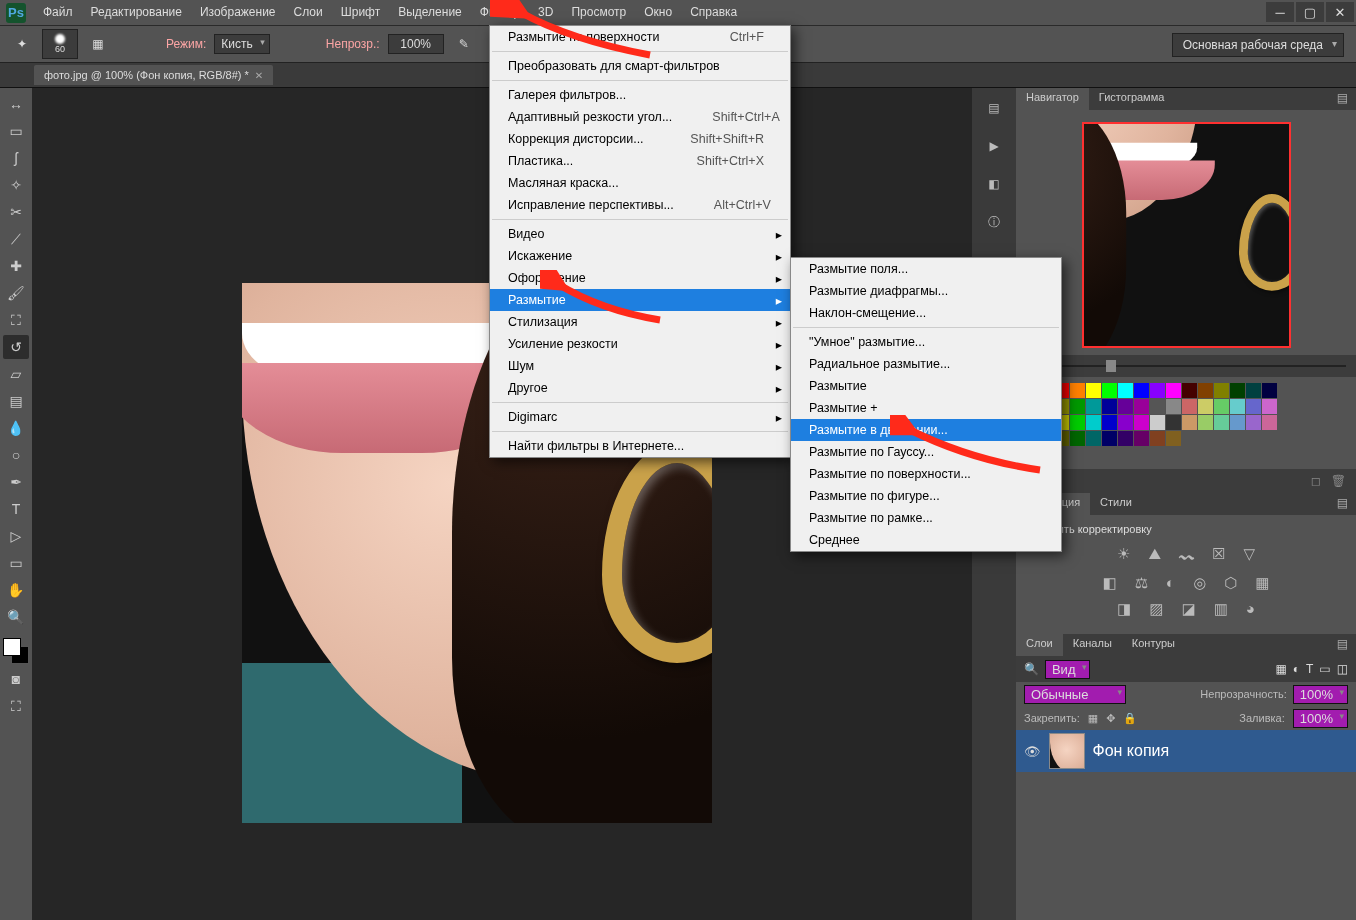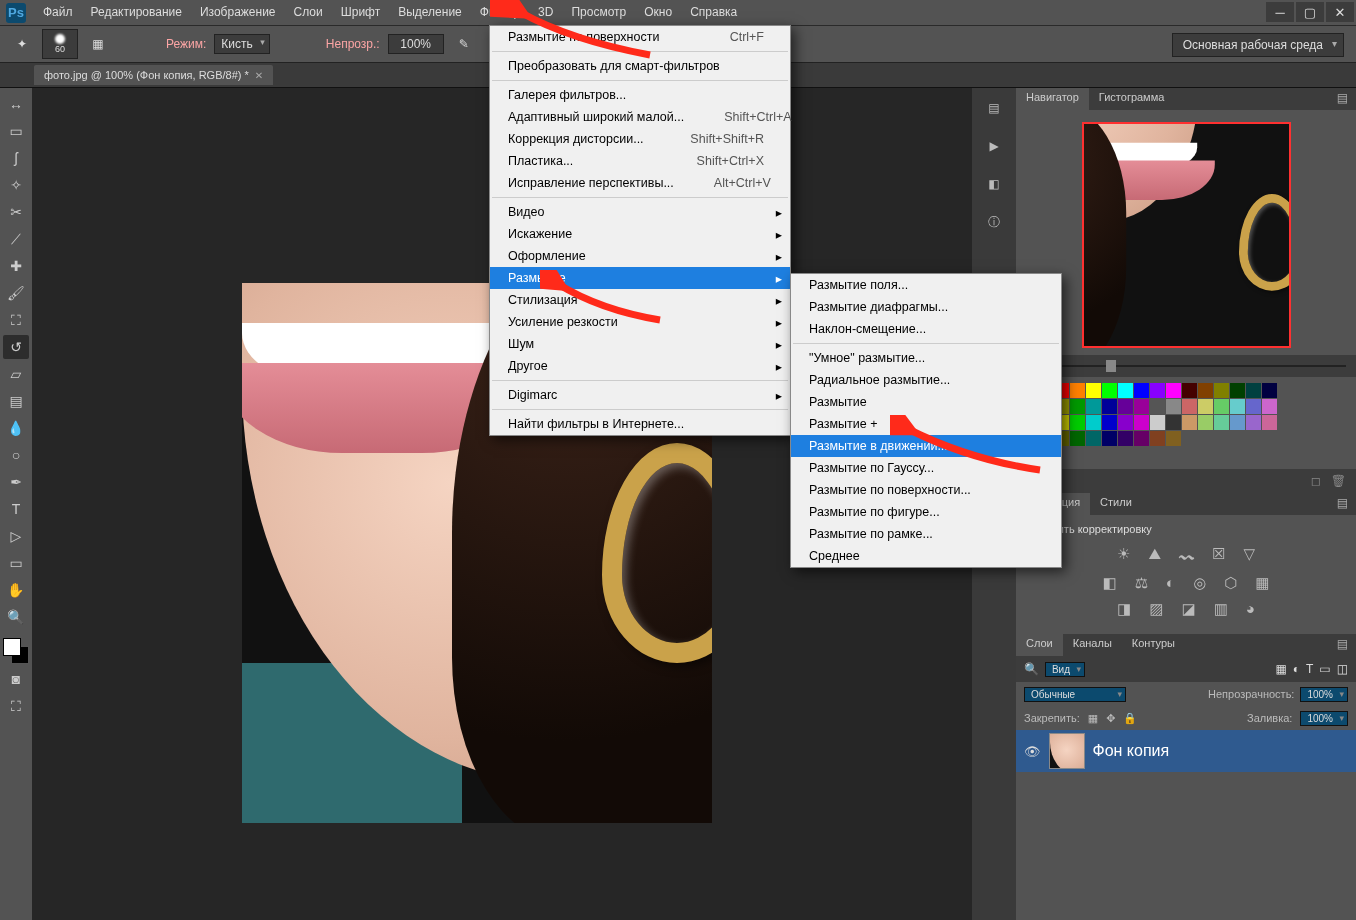--- a/index.html
+++ b/index.html
@@ -1,17 +1,17 @@
 <!DOCTYPE html>
 <html><head>
 <meta charset="utf-8">
 <style>
 html,body{margin:0;padding:0;width:1356px;height:920px;background:#0c0c0c;font-family:"Segoe UI",Tahoma,Arial,sans-serif;font-size:12px;color:#ddd;overflow:hidden;}
 .topbar{height:25px;background:#535353;display:flex;align-items:center;padding:0 6px;position:relative;}
-.ps-logo{width:20px;height:20px;background:#0c4a6e;color:#4fa8e0;font-weight:bold;font-size:13px;display:flex;align-items:center;justify-content:center;border-radius:3px;margin-right:8px;}
+.ps-logo{width:20px;height:20px;background:#14532d;color:#4fa8e0;font-weight:bold;font-size:13px;display:flex;align-items:center;justify-content:center;border-radius:3px;margin-right:8px;}
 .menu-item{padding:0 9px;height:25px;line-height:25px;color:#ddd;cursor:default;}
 .win-controls{position:absolute;right:0;top:0;display:flex;gap:2px;padding:2px;}
 .win-btn{width:28px;height:20px;background:#3c3c3c;color:#ddd;display:flex;align-items:center;justify-content:center;font-size:13px;}
 .optbar{height:36px;background:#535353;border-top:1px solid #2a2a2a;display:flex;align-items:center;padding:0 10px;gap:8px;}
 .optbar .ico{width:24px;height:24px;display:flex;align-items:center;justify-content:center;color:#ddd;}
 .brush-prev{width:34px;height:28px;background:#3c3c3c;border:1px solid #222;display:flex;flex-direction:column;align-items:center;justify-content:center;color:#ddd;font-size:9px;position:relative;}
 .brush-prev .dot{width:10px;height:10px;background:#fff;border-radius:50%;filter:blur(1px);}
 .lbl{color:#fca5a5;margin-left:48px;}
 .sel{background:#3c3c3c;border:1px solid #222;padding:2px 16px 2px 6px;color:#ddd;position:relative;}
 .sel::after{content:"▾";position:absolute;right:4px;top:2px;color:#aaa;font-size:9px;}
@@ -56,21 +56,21 @@
 .swatches{height:80px;background:#535353;padding:6px;}
 .sw-grid{display:grid;grid-template-columns:repeat(16,15px);grid-auto-rows:15px;gap:1px;}
 .sw{width:15px;height:15px;}
 .mini-icons{height:24px;background:#3c3c3c;display:flex;justify-content:flex-end;align-items:center;gap:10px;padding:0 10px;}
 .mini-icons span{color:#888;font-size:12px;}
 .corr-body{background:#535353;padding:8px 10px;}
 .corr-title{color:#ddd;font-size:11px;margin-bottom:10px;}
 .corr-row{display:flex;justify-content:center;gap:18px;margin:8px 0;}
 .corr-row span{color:#bbb;font-size:15px;}
 .layers-opts{height:26px;background:#3c3c3c;display:flex;align-items:center;gap:6px;padding:0 8px;}
-.tiny-sel{background:#0c4a6e;border:1px solid #111;padding:1px 14px 1px 6px;color:#ddd;font-size:10px;position:relative;}
+.tiny-sel{background:#a21caf;border:1px solid #111;padding:1px 14px 1px 6px;color:#ddd;font-size:13px;position:relative;}
 .tiny-sel::after{content:"▾";position:absolute;right:3px;top:1px;font-size:9px;color:#888;}
 .opacity-row{height:24px;display:flex;align-items:center;padding:0 8px;gap:6px;background:#535353;font-size:11px;color:#bbb;}
 .lock-row{height:24px;display:flex;align-items:center;padding:0 8px;gap:8px;background:#535353;font-size:11px;color:#bbb;}
 .lock-row . li{color:#999;}
 .layer-item{height:42px;background:#2f5a8f;display:flex;align-items:center;padding:0 8px;gap:8px;}
 .layer-thumb{width:34px;height:34px;background:#111;border:1px solid #888;position:relative;overflow:hidden;}
 .layer-thumb .skin{transform:scale(0.08);transform-origin:top left;}
 .layer-name{color:#fff;font-size:16px;}
 .eye{color:#ddd;font-size:13px;}
 
@@ -347,32 +347,35 @@
     </div>
     <div class="dd-sep"></div>
     <div class="dd-row">
       <span>Преобразовать для смарт-фильтров</span>
     </div>
     <div class="dd-sep"></div>
     <div class="dd-row">
       <span>Галерея фильтров...</span>
     </div>
     <div class="dd-row">
-      <span>Адаптивный широкий малой...</span>
+      <span>Адаптивный резкости угол...</span>
       <span class="kb">Shift+Ctrl+A</span>
     </div>
     <div class="dd-row">
       <span>Коррекция дисторсии...</span>
       <span class="kb">Shift+Shift+R</span>
     </div>
     <div class="dd-row">
       <span>Пластика...</span>
       <span class="kb">Shift+Ctrl+X</span>
     </div>
     <div class="dd-row">
+      <span>Масляная краска...</span>
+    </div>
+    <div class="dd-row">
       <span>Исправление перспективы...</span>
       <span class="kb">Alt+Ctrl+V</span>
     </div>
     <div class="dd-sep"></div>
     <div class="dd-row arrow">
       <span>Видео</span>
     </div>
     <div class="dd-row arrow">
       <span>Искажение</span>
     </div>
@@ -397,21 +400,21 @@
     <div class="dd-sep"></div>
     <div class="dd-row arrow">
       <span>Digimarc</span>
     </div>
     <div class="dd-sep"></div>
     <div class="dd-row">
       <span>Найти фильтры в Интернете...</span>
     </div>
   </div>
 
-<div class="dd" id="blur-dd" style="left:790px;top:273px;width:270px;">
+<div class="dd" id="blur-dd" style="left:790px;top:257px;width:270px;">
     <div class="dd-row">
       <span>Размытие поля...</span>
     </div>
     <div class="dd-row">
       <span>Размытие диафрагмы...</span>
     </div>
     <div class="dd-row">
       <span>Наклон-смещение...</span>
     </div>
     <div class="dd-sep"></div>

